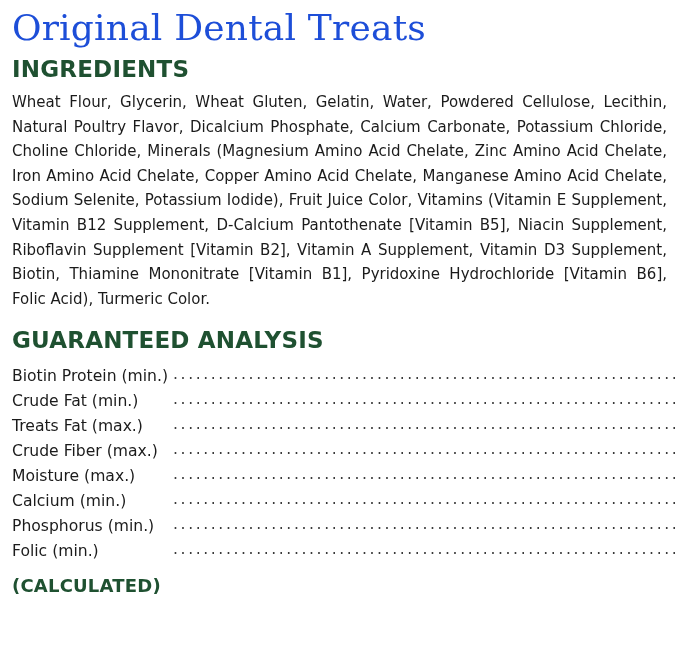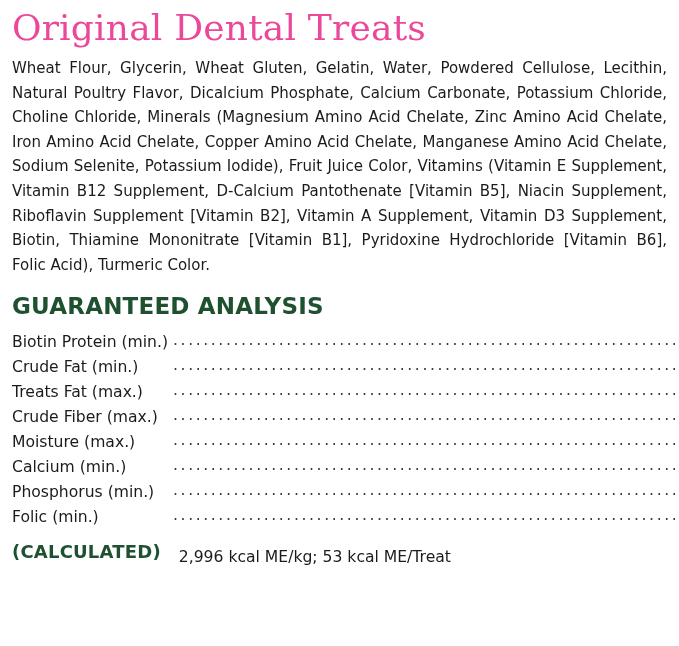--- a/index.html
+++ b/index.html
@@ -14,21 +14,21 @@
     color: #1b1b1b;
     overflow: hidden;
   }
   .page {
     padding: 6px 10px 0 12px;
     box-sizing: border-box;
     width: 679px;
   }
   .product-title {
     font-family: "DejaVu Serif", serif;
-    color: #ec4899;
+    color: #1d4ed8;
     font-size: 36px;
     line-height: 44px;
     font-weight: 400;
     letter-spacing: 0.2px;
     margin: 0 0 6px 0;
   }
   .section-heading {
     color: #1f5131;
     font-size: 23px;
     font-weight: bold;
@@ -110,20 +110,21 @@
     white-space: nowrap;
   }
 </style>
 </head>
 <body>
 
 <div class="page">
 
   <h1 class="product-title">Original Dental Treats</h1>
 
+  <h2 class="section-heading">INGREDIENTS</h2>
   <p class="ingredients-body">Wheat Flour, Glycerin, Wheat Gluten, Gelatin, Water, Powdered Cellulose, Lecithin, Natural Poultry Flavor, Dicalcium Phosphate, Calcium Carbonate, Potassium Chloride, Choline Chloride, Minerals (Magnesium Amino Acid Chelate, Zinc Amino Acid Chelate, Iron Amino Acid Chelate, Copper Amino Acid Chelate, Manganese Amino Acid Chelate, Sodium Selenite, Potassium Iodide), Fruit Juice Color, Vitamins (Vitamin E Supplement, Vitamin B12 Supplement, D-Calcium Pantothenate [Vitamin B5], Niacin Supplement, Riboflavin Supplement [Vitamin B2], Vitamin A Supplement, Vitamin D3 Supplement, Biotin, Thiamine Mononitrate [Vitamin B1], Pyridoxine Hydrochloride [Vitamin B6], Folic Acid), Turmeric Color.</p>
 
   <h2 class="section-heading ga-heading">GUARANTEED ANALYSIS</h2>
 
   <table class="ga-table">
     <tbody>
       <tr class="ga-row">
         <td class="ga-label">Biotin Protein (min.)</td>
         <td class="ga-dots">
             <span>...................................................................................................</span>
@@ -179,16 +180,15 @@
           </td>
 
       </tr>
     </tbody>
   </table>
 
   <div class="calorie-block">
     <div class="calorie-heading">
       <span class="calorie-sub">(CALCULATED)</span>
     </div>
-    <div class="calorie-value">2,996 kcal ME/kg; 53 kcal ME/Treat</div>
   </div>
 
 </div>
 
 </body></html>

